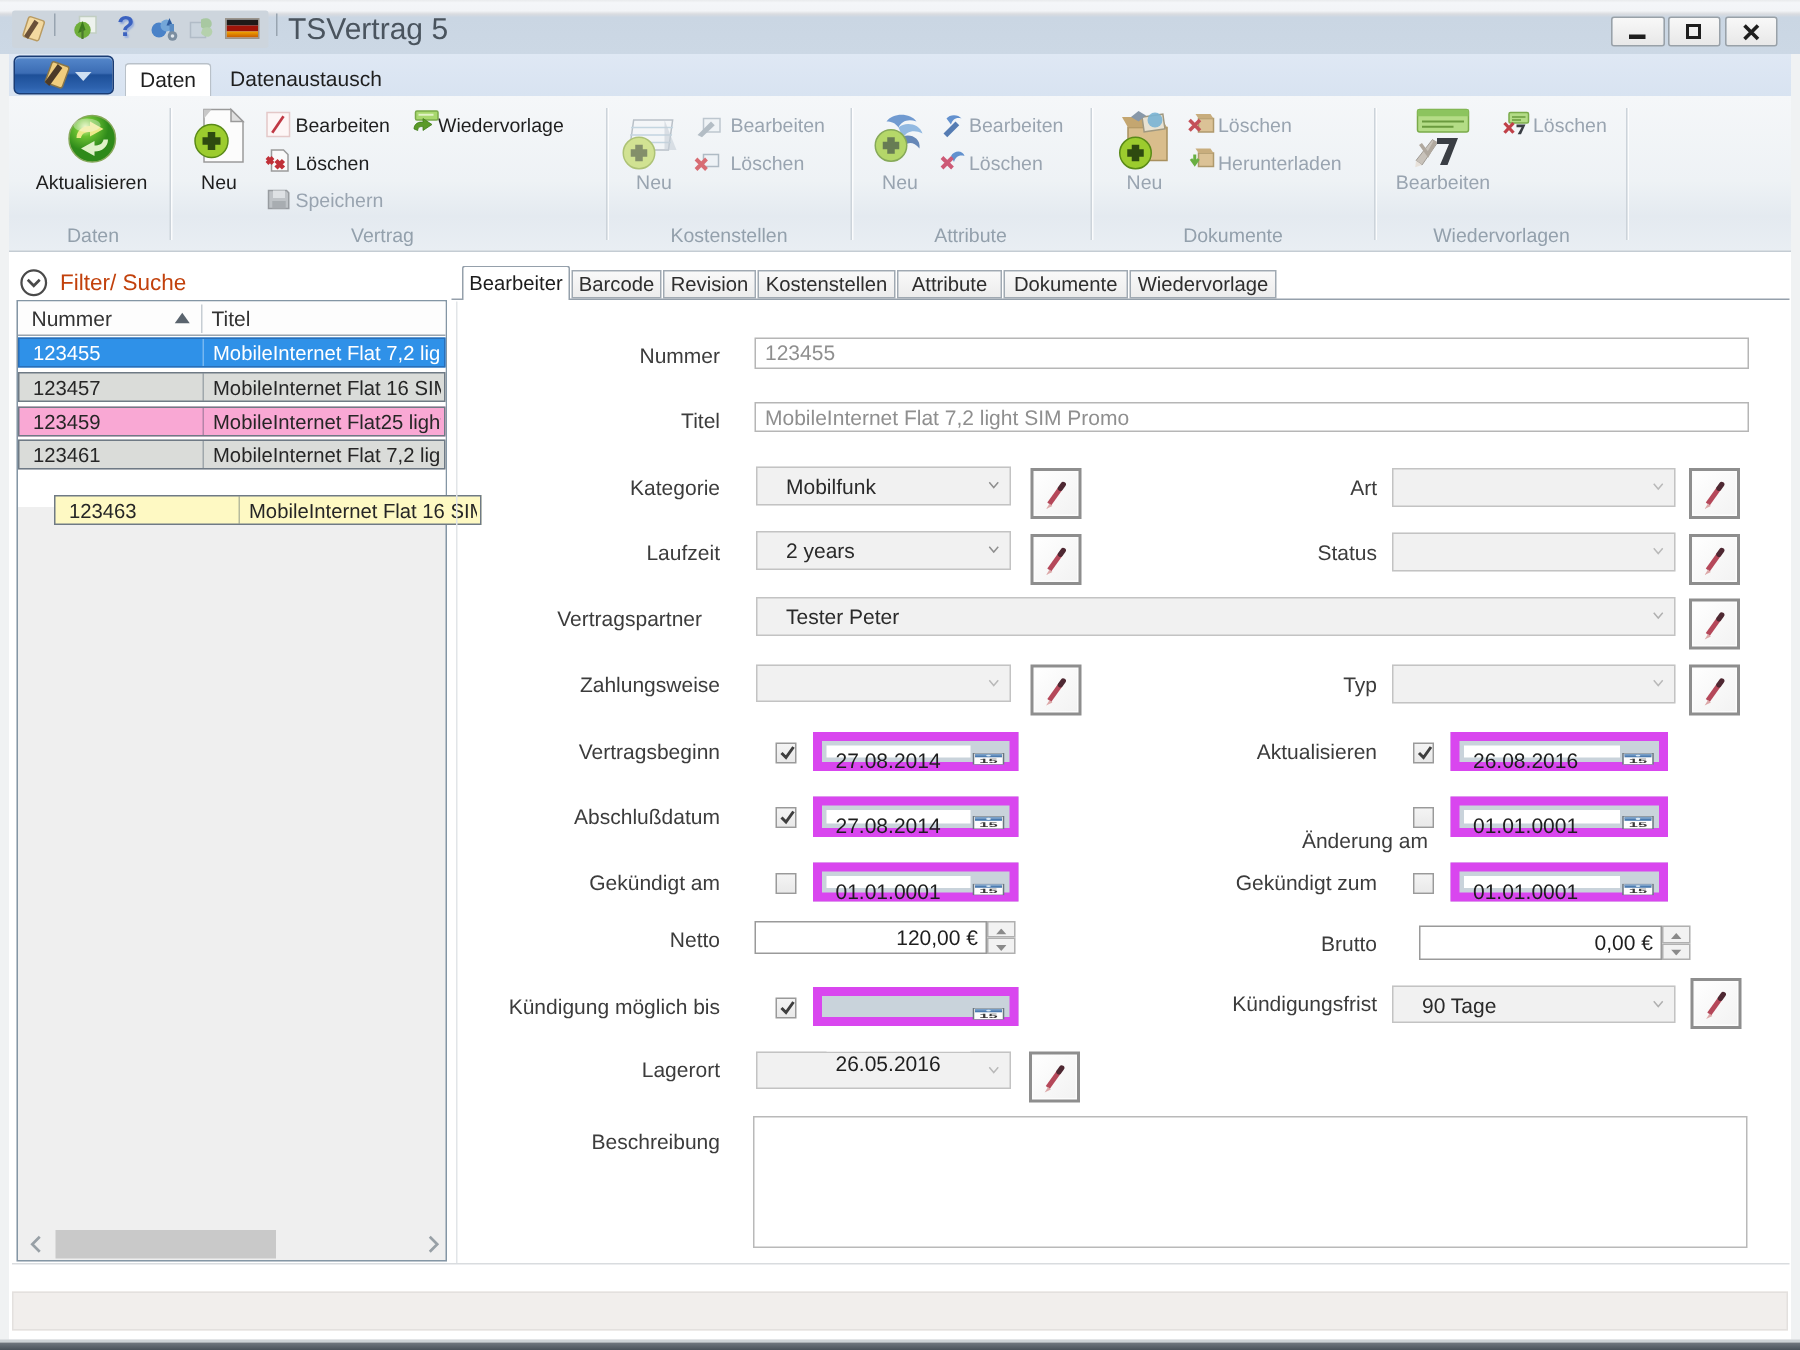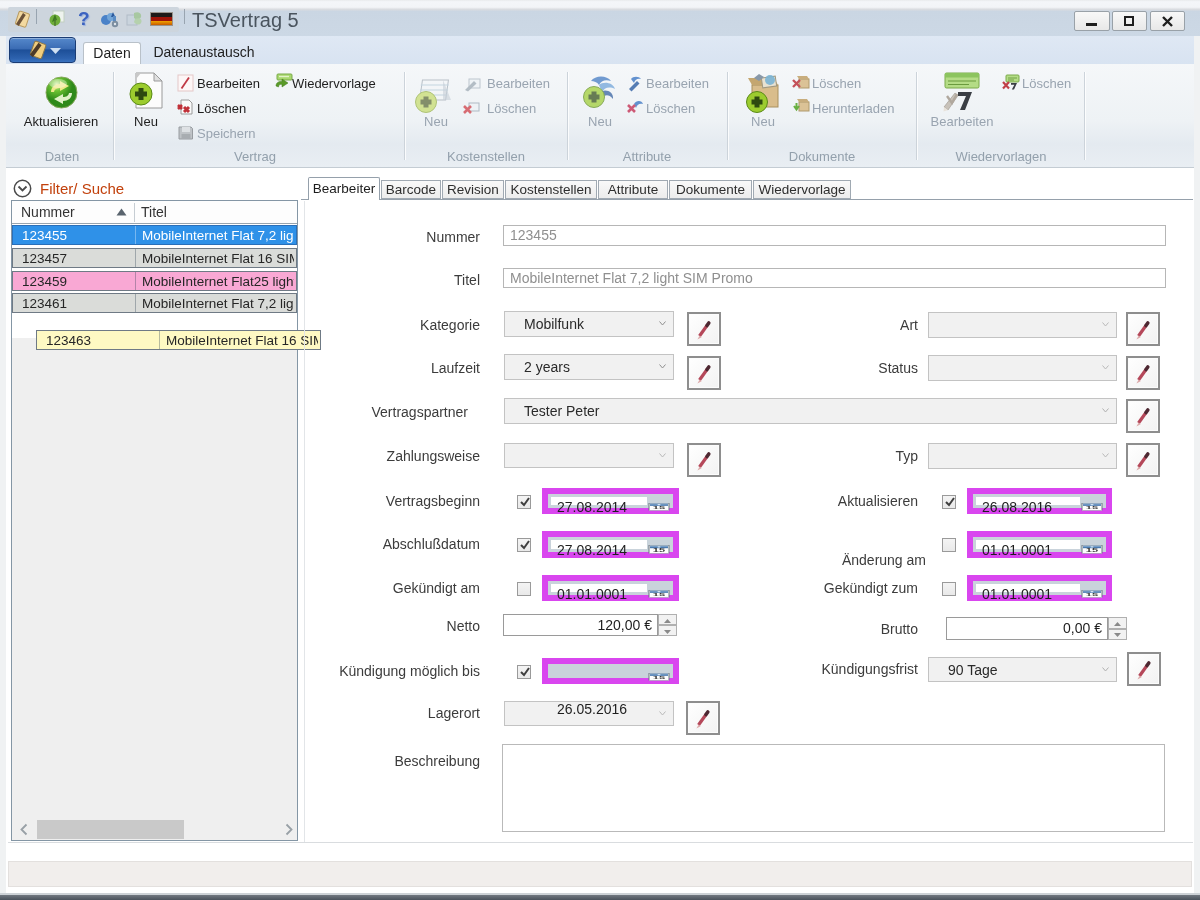--- a/index.html
+++ b/index.html
@@ -169,21 +169,21 @@
 <div class="abs flabel" style="left:280px;top:580px;width:200px;">Gekündigt am</div>
 <div class="abs flabel" style="left:280px;top:618px;width:200px;">Netto</div>
 <div class="abs flabel" style="left:280px;top:663px;width:200px;">Kündigung möglich bis</div>
 <div class="abs flabel" style="left:280px;top:705px;width:200px;">Lagerort</div>
 <div class="abs flabel" style="left:280px;top:753px;width:200px;">Beschreibung</div>
 
 <div class="abs flabel" style="left:718px;top:317px;width:200px;">Art</div>
 <div class="abs flabel" style="left:718px;top:360px;width:200px;">Status</div>
 <div class="abs flabel" style="left:718px;top:448px;width:200px;">Typ</div>
 <div class="abs flabel" style="left:718px;top:493px;width:200px;">Aktualisieren</div>
-<div class="abs flabel" style="left:726px;top:536px;width:200px;margin-top:16px;">Änderung am</div>
+<div class="abs flabel" style="left:752px;top:536px;width:200px;margin-top:16px;">Änderung am</div>
 <div class="abs flabel" style="left:718px;top:580px;width:200px;">Gekündigt zum</div>
 <div class="abs flabel" style="left:718px;top:621px;width:200px;">Brutto</div>
 <div class="abs flabel" style="left:718px;top:661px;width:200px;">Kündigungsfrist</div>
 
 <div class="abs tb" style="left:503px;top:225px;width:663px;height:21px;line-height:19px;">123455</div>
 <div class="abs tb" style="left:503px;top:268px;width:663px;height:20px;line-height:18px;">MobileInternet Flat 7,2 light SIM Promo</div>
 
 <div class="abs combo" style="left:504px;top:311px;width:170px;height:26px;">
     <span class="val">Mobilfunk</span>
     <svg class="chev" viewBox="0 0 7 5">

